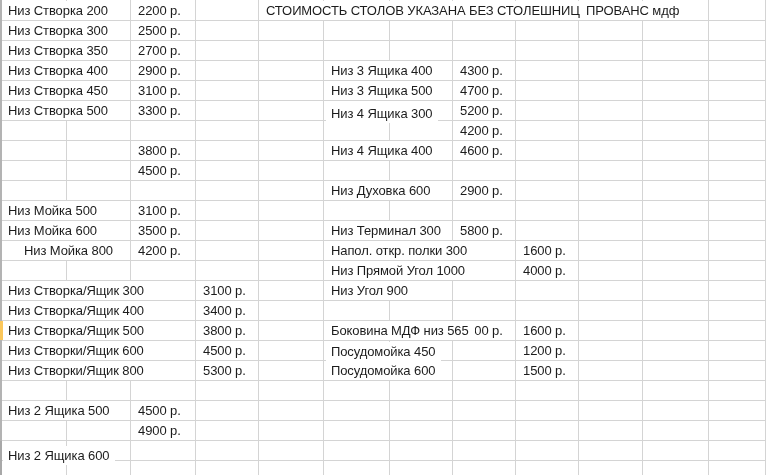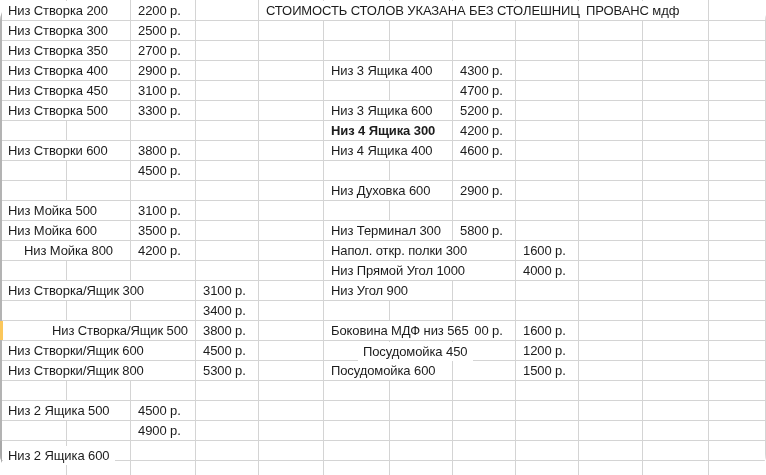--- a/index.html
+++ b/index.html
@@ -10,21 +10,20 @@
   #sheet {
     position: relative;
     width: 766px;
     height: 475px;
     overflow: hidden;
     background: #ffffff;
     font-family: "Liberation Sans", "DejaVu Sans", sans-serif;
     font-size: 13px;
     color: #1c1c1c;
     cursor: cell;
-    border-radius: 21px;
   }
   .vline {
     position: absolute;
     top: 0;
     width: 1px;
     height: 475px;
   }
   .hline {
     position: absolute;
     left: 0;
@@ -90,28 +89,28 @@
     <div class="cell" style="left: 3px; top: 21px;">Низ Створка 300</div>
     <div class="cell" style="left: 133px; top: 21px;">2500 р.</div>
     <div class="cell" style="left: 3px; top: 41px;">Низ Створка 350</div>
     <div class="cell" style="left: 133px; top: 41px;">2700 р.</div>
     <div class="cell" style="left: 3px; top: 61px;">Низ Створка 400</div>
     <div class="cell" style="left: 133px; top: 61px;">2900 р.</div>
     <div class="cell" style="left: 326px; top: 61px;">Низ 3 Ящика 400</div>
     <div class="cell" style="left: 455px; top: 61px;">4300 р.</div>
     <div class="cell" style="left: 3px; top: 81px;">Низ Створка 450</div>
     <div class="cell" style="left: 133px; top: 81px;">3100 р.</div>
+    <div class="cell" style="left: 326px; top: 81px;">Низ 3 Ящика 500</div>
     <div class="cell" style="left: 455px; top: 81px;">4700 р.</div>
     <div class="cell" style="left: 3px; top: 101px;">Низ Створка 500</div>
     <div class="cell" style="left: 133px; top: 101px;">3300 р.</div>
     <div class="cell" style="left: 326px; top: 101px;">Низ 3 Ящика 600</div>
     <div class="cell" style="left: 455px; top: 101px;">5200 р.</div>
-    <div class="cell" style="left: 326px; top: 121px; font-weight: bold;">Низ 4 Ящика 300</div>
+    <div class="cell" style="left: 326px; top: 104px;">Низ 4 Ящика 300</div>
     <div class="cell" style="left: 455px; top: 121px;">4200 р.</div>
-    <div class="cell" style="left: 3px; top: 141px;">Низ Створки 600</div>
     <div class="cell" style="left: 133px; top: 141px;">3800 р.</div>
     <div class="cell" style="left: 326px; top: 141px;">Низ 4 Ящика 400</div>
     <div class="cell" style="left: 455px; top: 141px;">4600 р.</div>
     <div class="cell" style="left: 133px; top: 161px;">4500 р.</div>
     <div class="cell" style="left: 326px; top: 181px;">Низ Духовка 600</div>
     <div class="cell" style="left: 455px; top: 181px;">2900 р.</div>
     <div class="cell" style="left: 3px; top: 201px;">Низ Мойка 500</div>
     <div class="cell" style="left: 133px; top: 201px;">3100 р.</div>
     <div class="cell" style="left: 3px; top: 221px;">Низ Мойка 600</div>
     <div class="cell" style="left: 133px; top: 221px;">3500 р.</div>
@@ -120,28 +119,29 @@
     <div class="cell" style="left: 19px; top: 241px;">Низ Мойка 800</div>
     <div class="cell" style="left: 133px; top: 241px;">4200 р.</div>
     <div class="cell" style="left: 326px; top: 241px;">Напол. откр. полки 300</div>
     <div class="cell" style="left: 518px; top: 241px;">1600 р.</div>
     <div class="cell" style="left: 326px; top: 261px;">Низ Прямой Угол 1000</div>
     <div class="cell" style="left: 518px; top: 261px;">4000 р.</div>
     <div class="cell" style="left: 3px; top: 281px;">Низ Створка/Ящик 300</div>
     <div class="cell" style="left: 198px; top: 281px;">3100 р.</div>
     <div class="cell" style="left: 326px; top: 281px;">Низ Угол 900</div>
     <div class="cell" style="left: 455px; top: 281px; margin-top: 40px;">3700 р.</div>
+    <div class="cell" style="left: 3px; top: 301px;">Низ Створка/Ящик 400</div>
     <div class="cell" style="left: 198px; top: 301px;">3400 р.</div>
-    <div class="cell" style="left: 3px; top: 321px; margin-left: 44px;">Низ Створка/Ящик 500</div>
+    <div class="cell" style="left: 3px; top: 321px;">Низ Створка/Ящик 500</div>
     <div class="cell" style="left: 198px; top: 321px;">3800 р.</div>
     <div class="cell" style="left: 326px; top: 321px; text-align: center;">Боковина МДФ низ 565</div>
     <div class="cell" style="left: 518px; top: 321px;">1600 р.</div>
     <div class="cell" style="left: 3px; top: 341px;">Низ Створки/Ящик 600</div>
     <div class="cell" style="left: 198px; top: 341px;">4500 р.</div>
-    <div class="cell" style="left: 326px; top: 342px; margin-left: 32px;">Посудомойка 450</div>
+    <div class="cell" style="left: 326px; top: 342px;">Посудомойка 450</div>
     <div class="cell" style="left: 518px; top: 341px;">1200 р.</div>
     <div class="cell" style="left: 3px; top: 361px;">Низ Створки/Ящик 800</div>
     <div class="cell" style="left: 198px; top: 361px; text-align: center;">5300 р.</div>
     <div class="cell" style="left: 326px; top: 361px;">Посудомойка 600</div>
     <div class="cell" style="left: 518px; top: 361px;">1500 р.</div>
     <div class="cell" style="left: 3px; top: 401px;">Низ 2 Ящика 500</div>
     <div class="cell" style="left: 133px; top: 401px;">4500 р.</div>
     <div class="cell" style="left: 3px; top: 446px;">Низ 2 Ящика 600</div>
     <div class="cell" style="left: 133px; top: 421px;">4900 р.</div>
     <div class="edge-mark" style="left: 0px; top: 0px; width: 2px; height: 475px; background: rgb(179, 179, 179);"></div>

